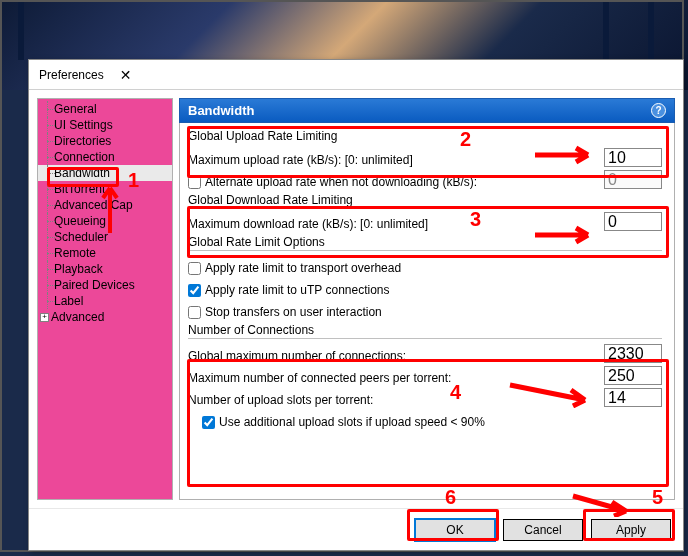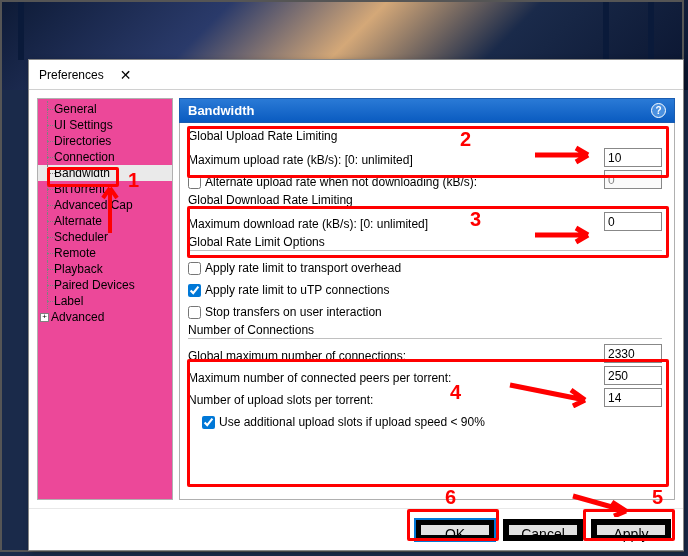--- a/index.html
+++ b/index.html
@@ -23,23 +23,23 @@
   .tree .selected { background: #eaeaea; }
   .content { flex: 1; display: flex; flex-direction: column; }
   .hdr { background: linear-gradient(to bottom, #2a7ad6, #0a5bc0); color: #fff; font-weight: bold; font-size: 13px; padding: 4px 8px; border: 1px solid #1a5cb0; display: flex; align-items: center; justify-content: space-between; }
   .help-q { width: 15px; height: 15px; border-radius: 50%; background: #4a90e0; border: 1px solid #fff; display: flex; align-items: center; justify-content: center; font-size: 10px; font-weight: bold; cursor: pointer; }
   .pane { flex: 1; border: 1px solid #b0b0b0; border-top: none; padding: 6px 12px 2px 8px; overflow: hidden; }
   .section { margin-bottom: 4px; }
   .sec-title { font-size: 12px; margin-bottom: 2px; }
   .sec-title.underlined { border-bottom: 1px solid #c0c0c0; padding-bottom: 1px; }
   .row { display: flex; align-items: flex-end; height: 22px; gap: 0; }
   .row .lbl { flex: 1; }
-  .input { width: 58px; height: 19px; border: 1px solid #888; padding: 0 3px; font-size: 12px; font-family: inherit; }
+  .input { width: 58px; height: 19px; border: 1px solid #888; padding: 0 3px; font-size: 16px; font-family: inherit; }
   .footer { position: absolute; bottom: 0; left: 0; right: 0; height: 42px; display: flex; align-items: center; justify-content: flex-end; padding-right: 12px; gap: 8px; border-top: 1px solid #e8e8e8; }
-  .btn { width: 80px; height: 22px; background: #e1e1e1; border: 6px solid #000000; font-size: 14px; font-family: inherit; cursor: pointer; }
+  .btn { width: 80px; height: 22px; background: #e1e1e1; border: 1px solid #000000; font-size: 12px; font-family: inherit; cursor: pointer; }
   .btn.focus { outline: 2px solid #0078d7; outline-offset: -1px; }
   .chk { width: 13px; height: 13px; margin: 0 4px 0 0; accent-color: #0078d7; }
 
   
   .anno { position: absolute; border: 3px solid #ff0000; border-radius: 2px; pointer-events: none; z-index: 10; }
   .anno-num { position: absolute; color: #ff0000; font-weight: bold; font-size: 20px; font-family: Arial, sans-serif; z-index: 11; pointer-events: none; }
   .arrow { position: absolute; z-index: 11; pointer-events: none; }
   .big-border { position: absolute; top: 0; left: 0; width: 684px; height: 552px; border: 2px solid #555; pointer-events: none; }
 </style>
 </head>
@@ -83,21 +83,21 @@
       <div class="tree-item">
           <span class="dotted"></span>
           <span>BitTorrent</span>
         </div>
       <div class="tree-item">
           <span class="dotted"></span>
           <span>Advanced Cap</span>
         </div>
       <div class="tree-item">
           <span class="dotted"></span>
-          <span>Alternate</span>
+          <span>Queueing</span>
         </div>
       <div class="tree-item">
           <span class="dotted"></span>
           <span>Scheduler</span>
         </div>
       <div class="tree-item">
           <span class="dotted"></span>
           <span>Remote</span>
         </div>
       <div class="tree-item">

